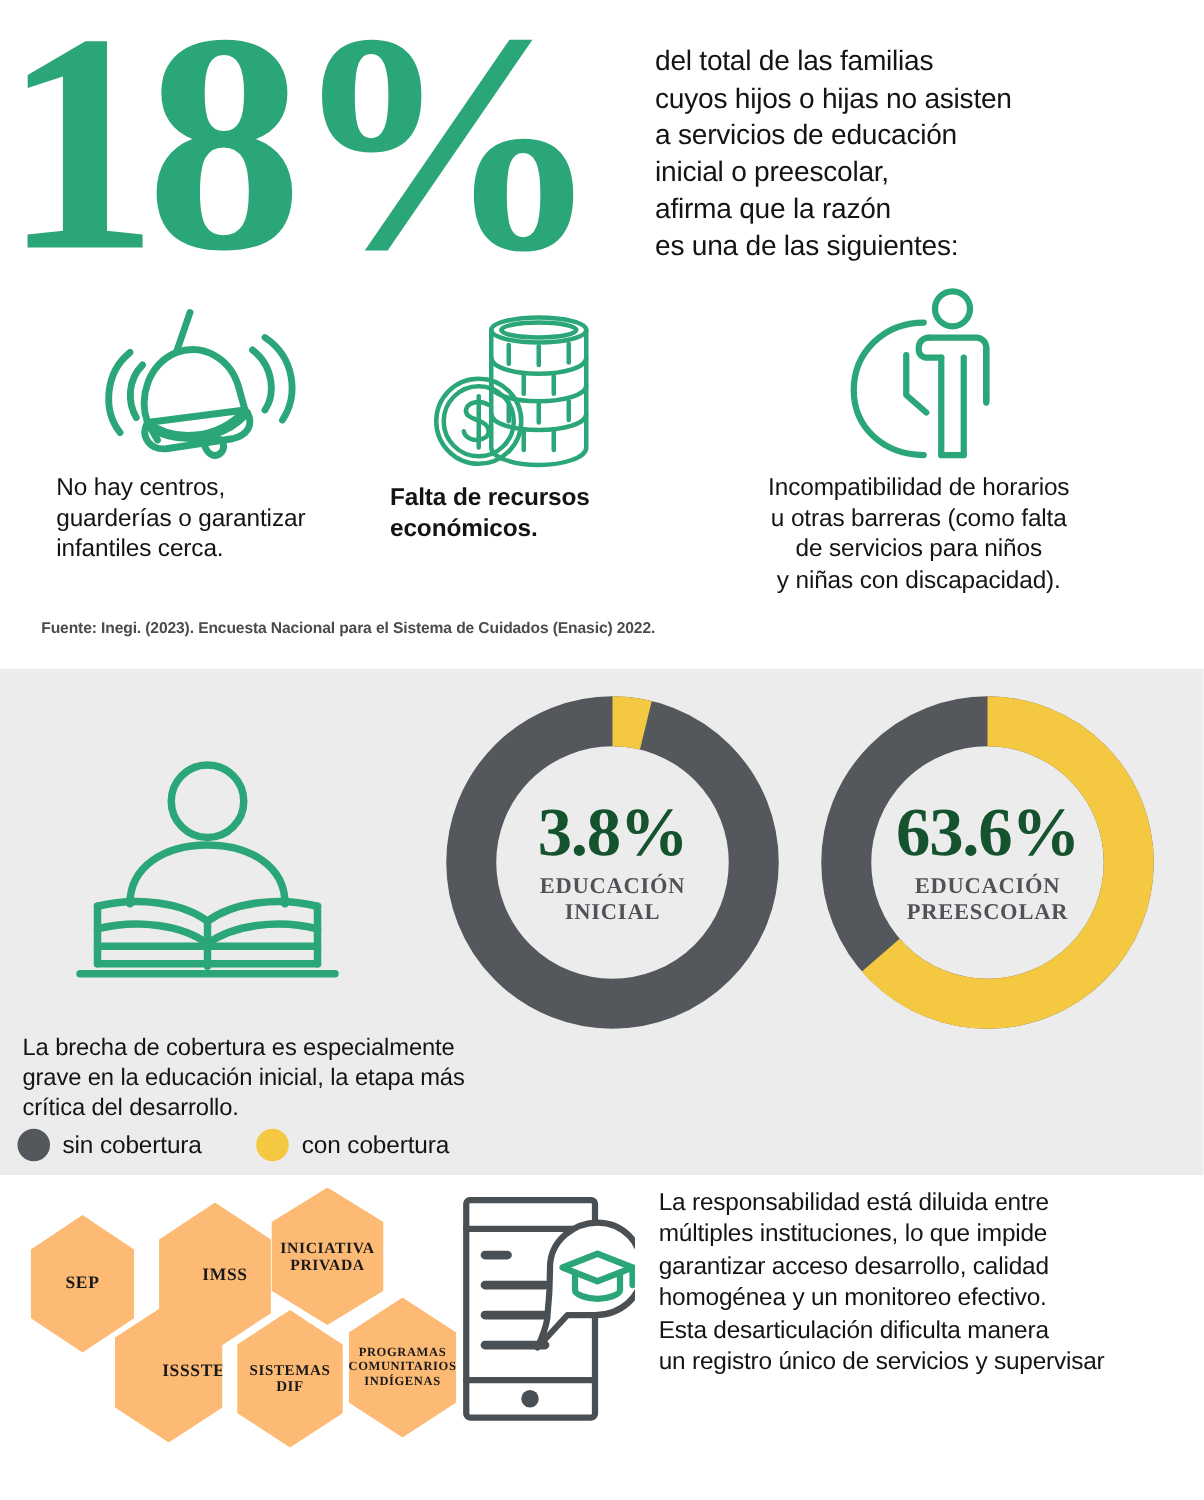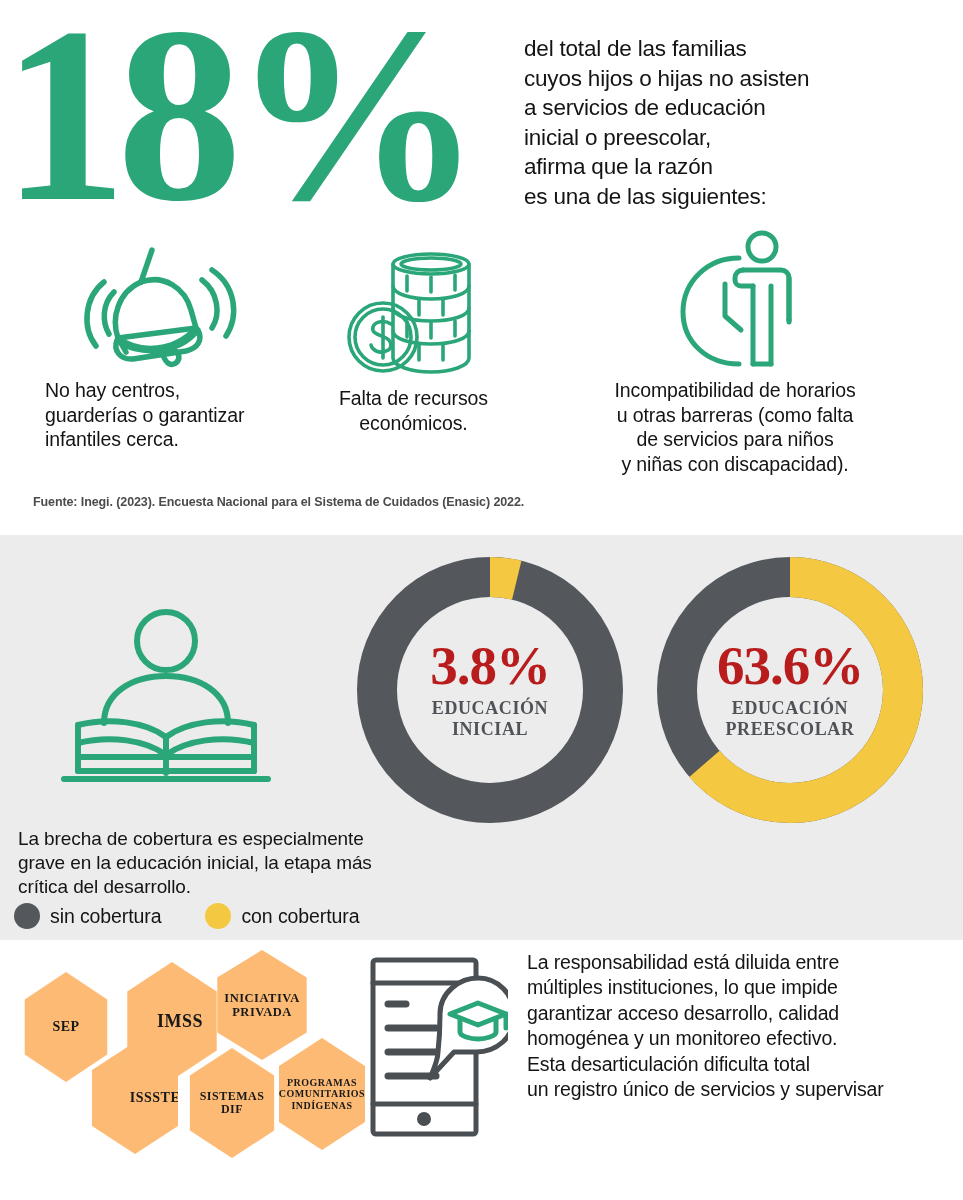--- a/index.html
+++ b/index.html
@@ -37,21 +37,21 @@
   .reasons{position:absolute;left:0;top:230px;width:963px;height:250px;}
   .reason{position:absolute;text-align:center;}
   .reason .ic{display:flex;justify-content:center;align-items:flex-end;height:140px;}
   .reason .cap{
     font-size:19.5px;line-height:24.5px;color:#141414;letter-spacing:-0.1px;
     margin-top:8px;
   }
   #reason-0{left:20px;top:0;width:280px;}
   #reason-0 .cap{text-align:left;padding-left:25px;}
   #reason-1{left:300px;top:8px;width:215px;}
-  #reason-1 .cap{text-align:center;padding-left:12px;}
+  #reason-1 .cap{text-align:left;padding-left:12px;font-weight:bold;}
   #reason-2{left:515px;top:0;width:440px;}
 
   .source{
     position:absolute;left:33px;top:495px;
     font-size:12.5px;font-weight:700;color:#4b4b4b;letter-spacing:-0.1px;
   }
 
   
   .mid{
     position:absolute;left:0;top:535px;width:963px;height:405px;
@@ -71,21 +71,21 @@
   .donut{position:absolute;}
   #donut-0{left:345px;top:10px;}
   #donut-1{left:645px;top:10px;}
   .donut .center{
     position:absolute;left:0;top:0;width:290px;height:290px;
     display:flex;flex-direction:column;align-items:center;justify-content:center;
     pointer-events:none;
   }
   .donut .pct{
     font-family:"Liberation Serif", serif;font-weight:700;
-    font-size:55px;line-height:52px;color:#b91c1c;letter-spacing:-1px;
+    font-size:55px;line-height:52px;color:#14532d;letter-spacing:-1px;
   }
   .donut .lab{
     font-family:"Liberation Serif", serif;font-weight:700;
     font-size:18px;line-height:21px;color:#4f5358;text-align:center;
     letter-spacing:0.6px;margin-top:6px;
   }
 
   
   .bot{position:absolute;left:0;top:940px;width:963px;height:260px;background:#ffffff;}
   .hexwrap{position:absolute;left:10px;top:10px;width:360px;height:190px;}
@@ -278,21 +278,21 @@
     </div>
   </section>
 
   <section class="bot">
 
     <div class="hexwrap">
       <div class="hex" style="left:8px;top:22px;width:96px;height:110px;">
         <span style="font-size:14px;">SEP</span>
       </div>
       <div class="hex" style="left:110px;top:12px;width:104px;height:118px;">
-        <span style="font-size:18px;margin-left:16px;">IMSS</span>
+        <span style="font-size:14px;margin-left:16px;">IMSS</span>
       </div>
       <div class="hex" style="left:200px;top:0px;width:104px;height:110px;">
         <span style="font-size:12.5px;">INICIATIVA<br>PRIVADA</span>
       </div>
       <div class="hex" style="left:75px;top:92px;width:100px;height:112px;">
         <span style="font-size:14px;margin-left:40px;">ISSSTE</span>
       </div>
       <div class="hex" style="left:173px;top:98px;width:98px;height:110px;">
         <span style="font-size:12px;">SISTEMAS<br>DIF</span>
       </div>
@@ -318,18 +318,18 @@
         <path d="M92 63 L92 76 C92 80 102 83 110 83 C118 83 128 80 128 76 L128 63" fill="none" stroke="#2BA678" stroke-width="5"></path>
         <path d="M138 58 L138 72" stroke="#2BA678" stroke-width="5"></path>
       </svg>
     </div>
 
     <div class="bot-text">
       <div>La responsabilidad está diluida entre</div>
       <div>múltiples instituciones, lo que impide</div>
       <div>garantizar acceso desarrollo, calidad</div>
       <div>homogénea y un monitoreo efectivo.</div>
-      <div>Esta desarticulación dificulta total</div>
+      <div>Esta desarticulación dificulta manera</div>
       <div>un registro único de servicios y supervisar</div>
     </div>
   </section>
 
 </div>
 
 </body></html>

